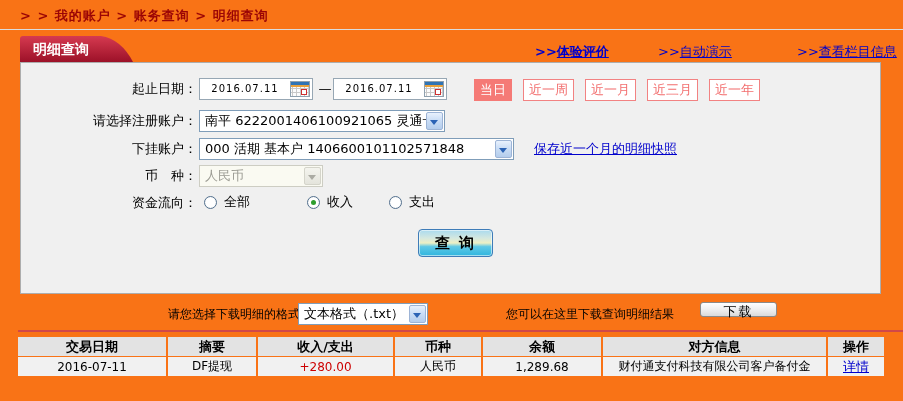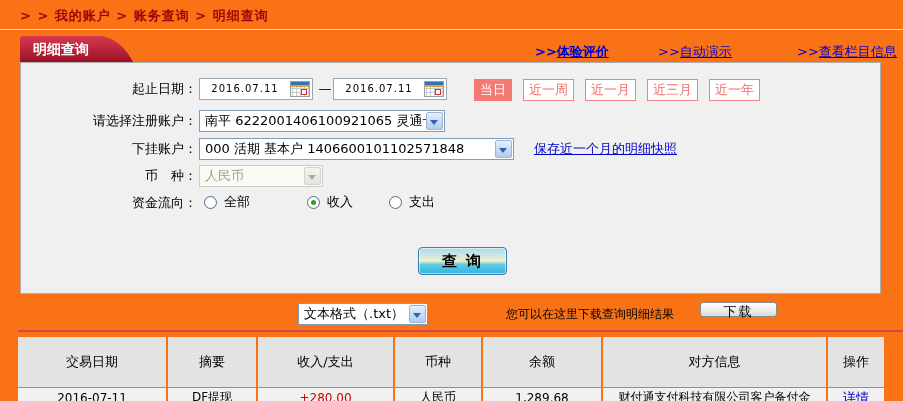--- a/index.html
+++ b/index.html
@@ -56,38 +56,38 @@
   .snapshot-link { position:absolute; left:513px; top:75px; line-height:22px; font-size:13px; color:#0000CC;
                    text-decoration:underline; cursor:pointer; }
 
   
   .flow-row { position:absolute; left:183px; top:130px; height:18px; width:320px; }
   .flow-opt { position:absolute; top:0; display:flex; align-items:center; gap:7px; cursor:pointer; }
   .radio { width:13px; height:13px; border-radius:50%; border:1px solid #54708E; background:radial-gradient(#fff 55%,#DDE4EA); position:relative; }
   .radio.checked::after { content:''; position:absolute; left:3px; top:3px; width:5px; height:5px; border-radius:50%; background:#2E9E2E; }
 
   
-  .query-btn { position:absolute; left:397px; top:184px; width:89px; height:28px; border:1px solid #3E7CB8; border-radius:4px;
+  .query-btn { position:absolute; left:397px; top:166px; width:75px; height:28px; border:1px solid #3E7CB8; border-radius:4px;
                background:linear-gradient(180deg,#A9DAEF 0%,#D5E8DF 32%,#EEF0C4 50%,#5FC9E6 64%,#2FB5DE 100%);
                box-shadow:inset 0 0 0 1px rgba(255,255,255,.55); font-size:15px; font-weight:bold; color:#000;
                letter-spacing:2px; cursor:pointer; font-family:inherit; }
 
   
   .dl-format-label { position:absolute; left:168px; top:302px; line-height:24px; font-size:12px; }
   .dl-select { left:298px; top:303px; width:130px; }
   .dl-result-label { position:absolute; left:506px; top:302px; line-height:24px; font-size:12px; }
   .dl-btn { position:absolute; left:700px; top:302px; width:77px; height:15px; border:1px solid #8A8A8A; border-radius:3px;
             background:linear-gradient(#FEFEFE,#EDEDED 55%,#DADADA); font-size:13px; color:#000; cursor:pointer;
             letter-spacing:2px; font-family:inherit; }
 
   .red-line { position:absolute; left:18px; top:330px; width:885px; height:2px; background:#D04848; }
 
   
   .tx-table { position:absolute; left:16px; top:336px; border-collapse:separate; border-spacing:2px 1px; table-layout:fixed; }
-  .tx-table th { background:#E3E3E3; height:19px; font-size:13px; font-weight:normal; text-align:center; padding:16px 2px; white-space:nowrap; }
+  .tx-table th { background:#E3E3E3; height:19px; font-size:13px; font-weight:bold; text-align:center; padding:0 2px; white-space:nowrap; }
   .tx-table td { background:#F1F1F1; height:19px; font-size:12px; text-align:center; padding:0 2px; white-space:nowrap; }
   .amount-in { color:#CC0000; }
   .detail-link { color:#0000CC; text-decoration:underline; cursor:pointer; font-size:13px; }
 </style>
 </head>
 <body>
 
 <div class="page">
 
   <div class="breadcrumb">&gt; &gt; 我的账户 &gt; 账务查询 &gt; 明细查询</div>
@@ -169,20 +169,21 @@
       </label>
       <label class="flow-opt" style="left:185px;">
         <span class="radio"></span>
         <span>支出</span>
       </label>
     </div>
 
     <button class="query-btn">查 询</button>
   </div>
 
+  <div class="dl-format-label">请您选择下载明细的格式</div>
   <div class="xp-select dl-select">
     <span class="txt">文本格式（.txt）</span>
     <span class="xp-arrow"></span>
   </div>
   <div class="dl-result-label">您可以在这里下载查询明细结果</div>
   <button class="dl-btn">下载</button>
 
   <div class="red-line"></div>
 
   <table class="tx-table">

